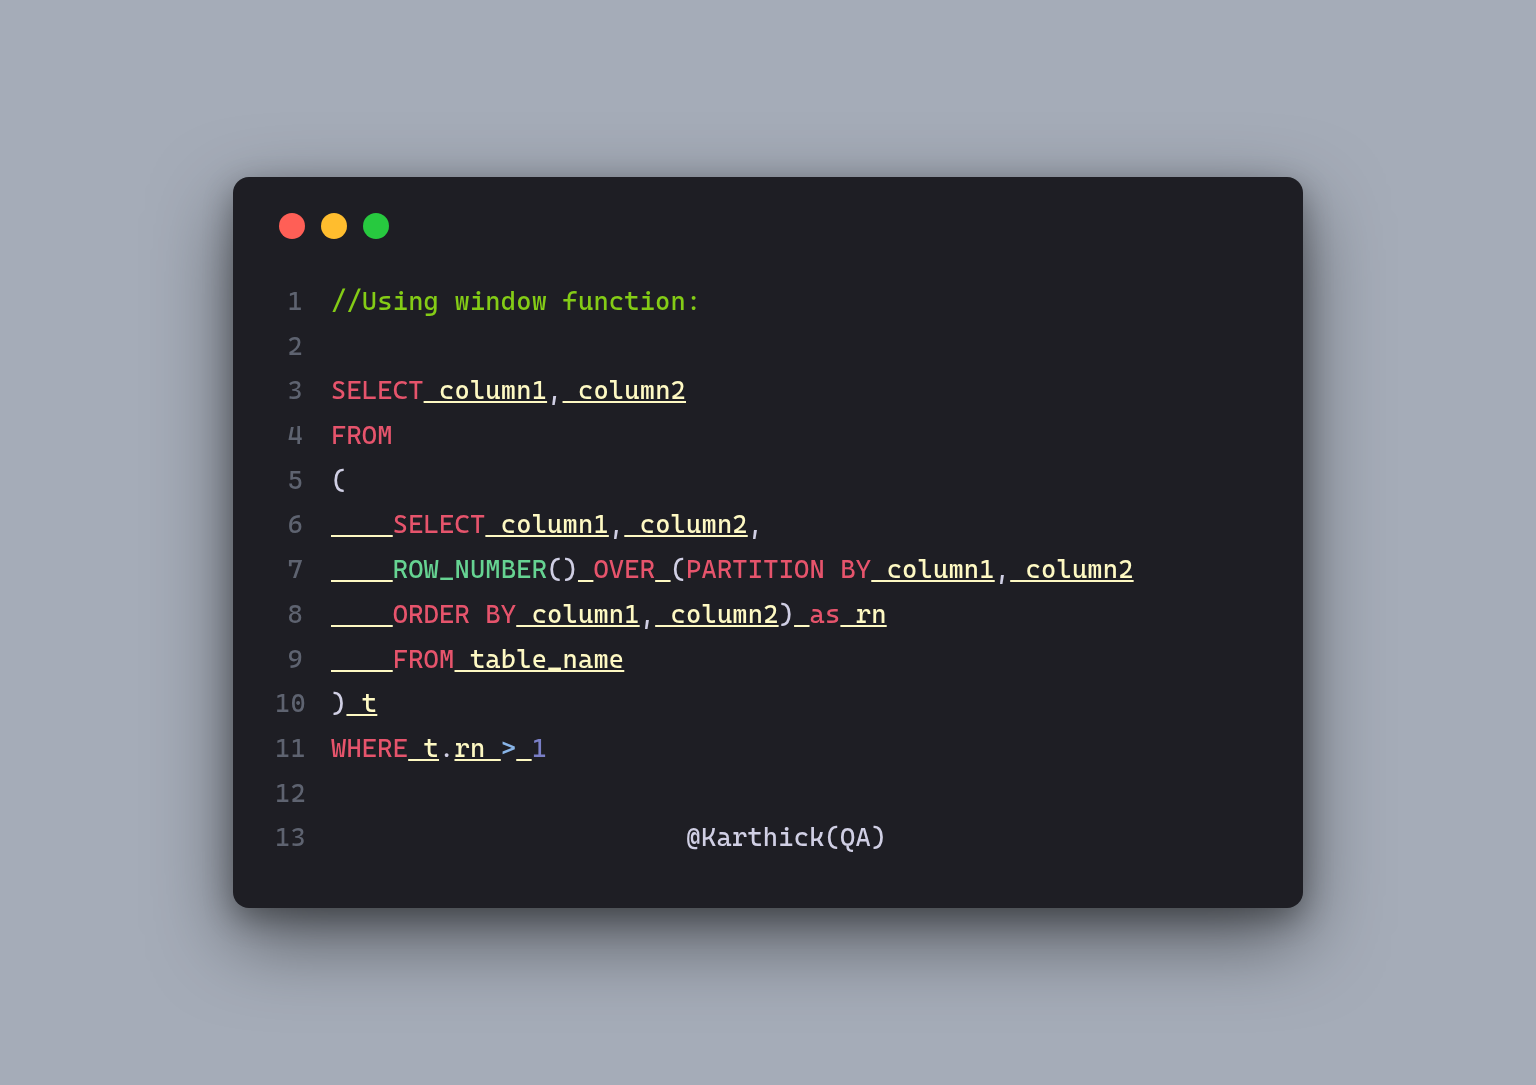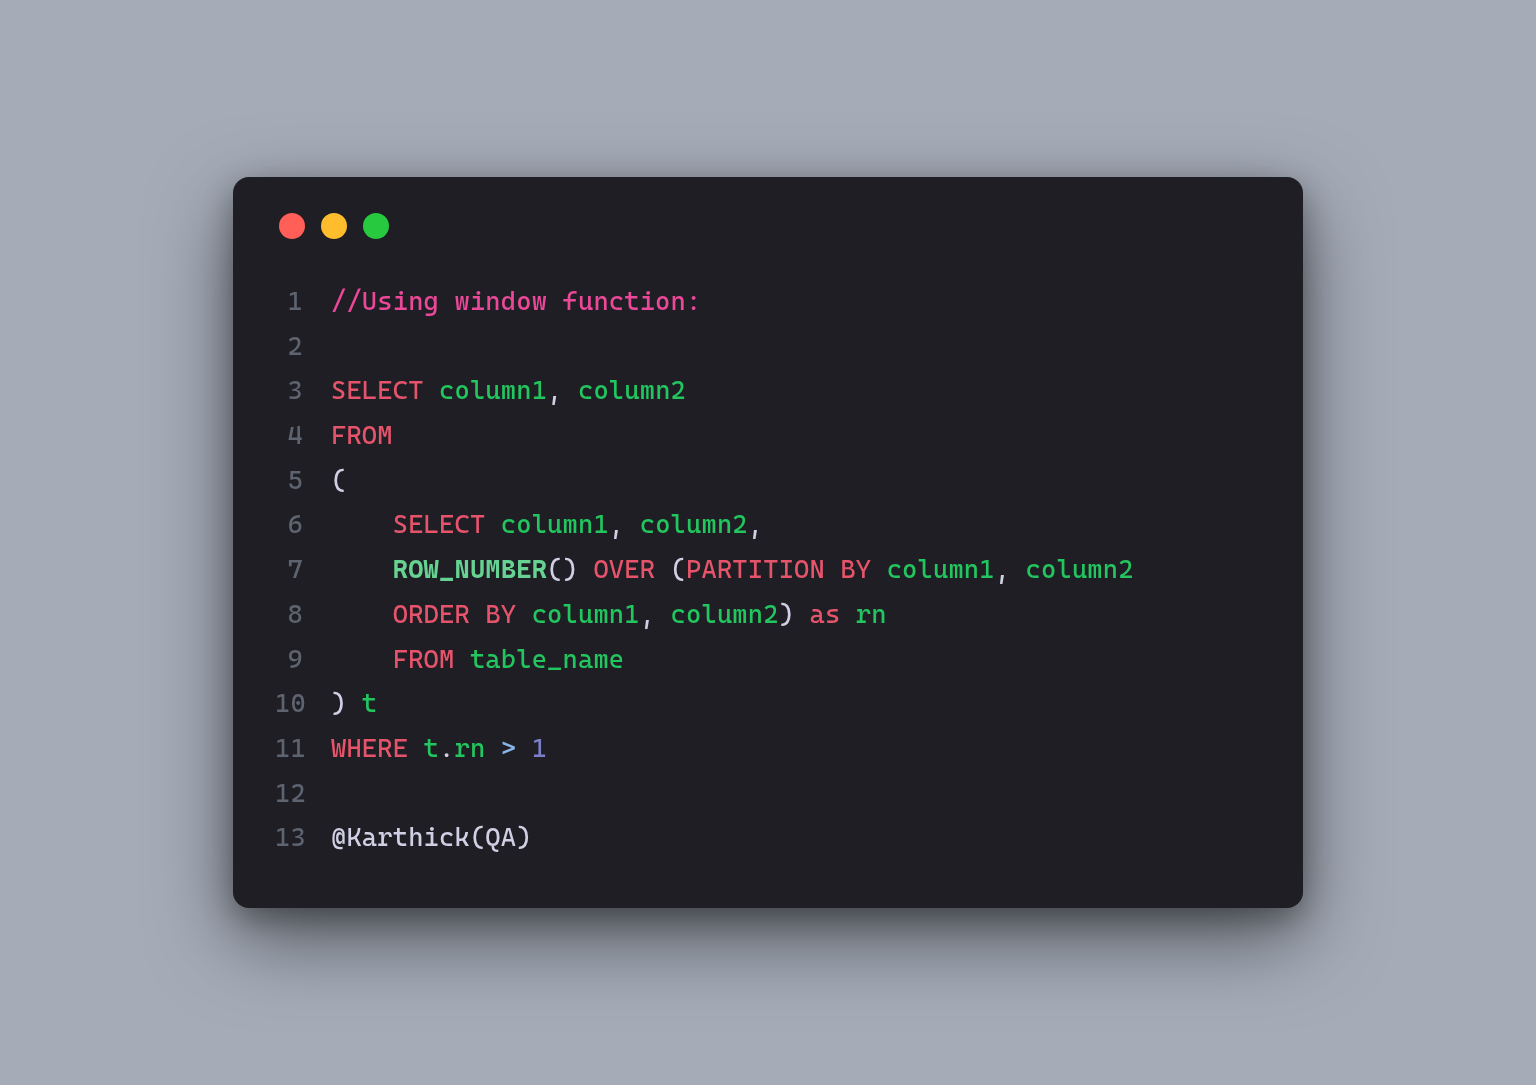--- a/index.html
+++ b/index.html
@@ -46,29 +46,29 @@
   .ln {
     color: #5e6370;
     width: 56px;
     text-align: right;
     padding-right: 28px;
     user-select: none;
     flex-shrink: 0;
   }
   .content { flex: 1; }
   .tok            { color: #d0cfe4; }
-  .tok.comment    { color: #ec4899; margin-top: 12px; }
+  .tok.comment    { color: #84cc16; margin-top: 12px; }
   .tok.keyword    { color: #e6546c; margin-top: 45px; }
-  .tok.func       { color: #66d392; font-weight: bold; }
-  .tok.identifier { color: #22c55e; }
+  .tok.func       { color: #66d392; }
+  .tok.identifier { color: #fef9c3; text-decoration: underline; }
   .tok.punct      { color: #d0cfe4; }
   .tok.operator   { color: #88b4e7; }
   .tok.number     { color: #7a7fc7; }
   .tok.sig        { color: #d0cfe4; font-weight: 500; }
-  .rightalign { text-align: left; display: block; padding-right: 20px; }
+  .rightalign { text-align: center; display: block; padding-right: 20px; }
 </style>
 </head>
 <body>
 
 <div class="window">
   <div class="titlebar">
     <div class="dot red"></div>
     <div class="dot yellow"></div>
     <div class="dot green"></div>
   </div>

